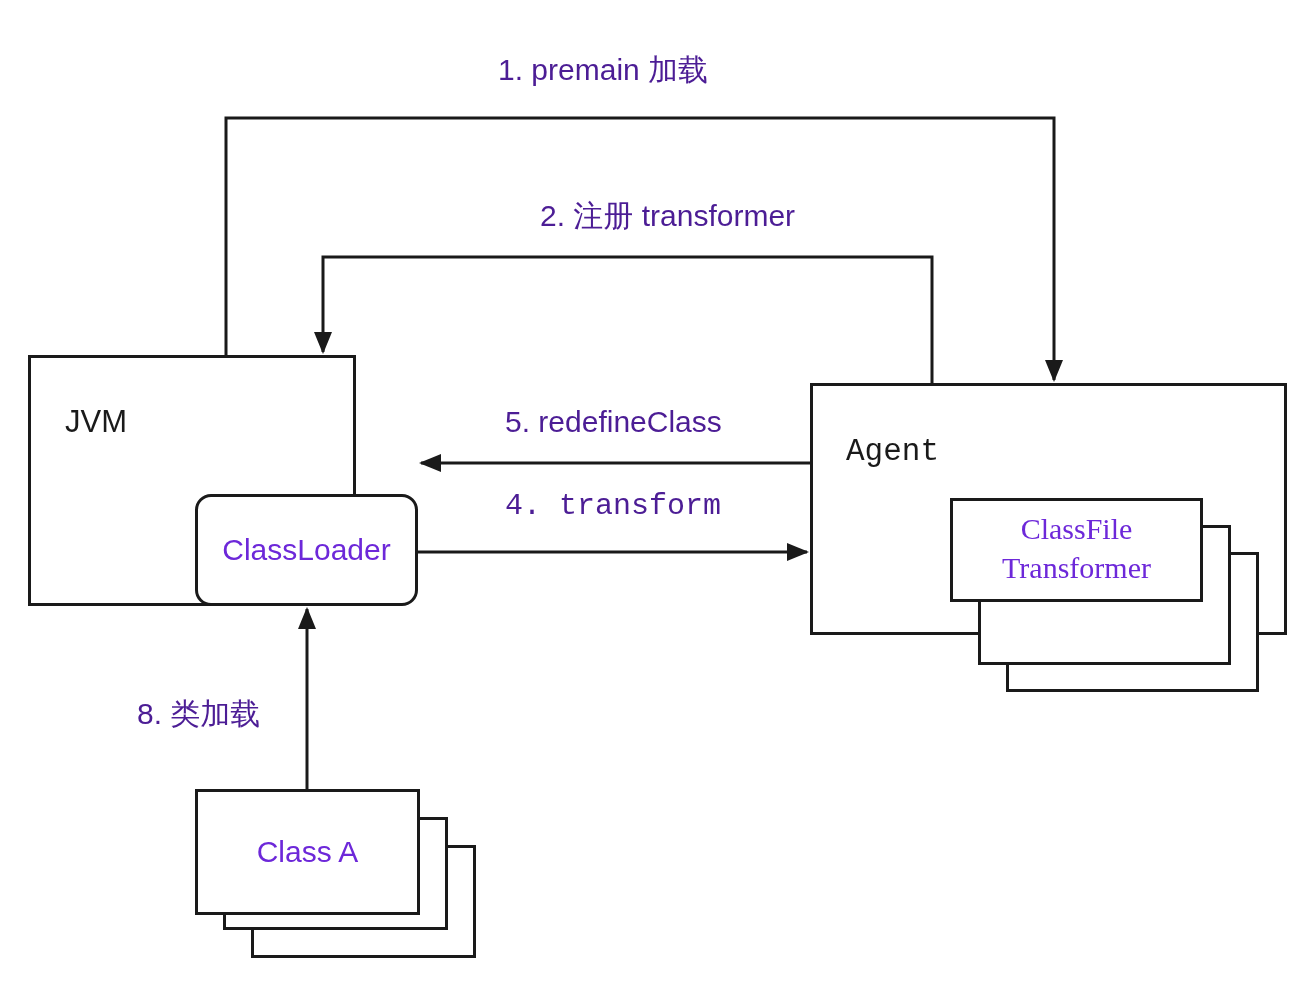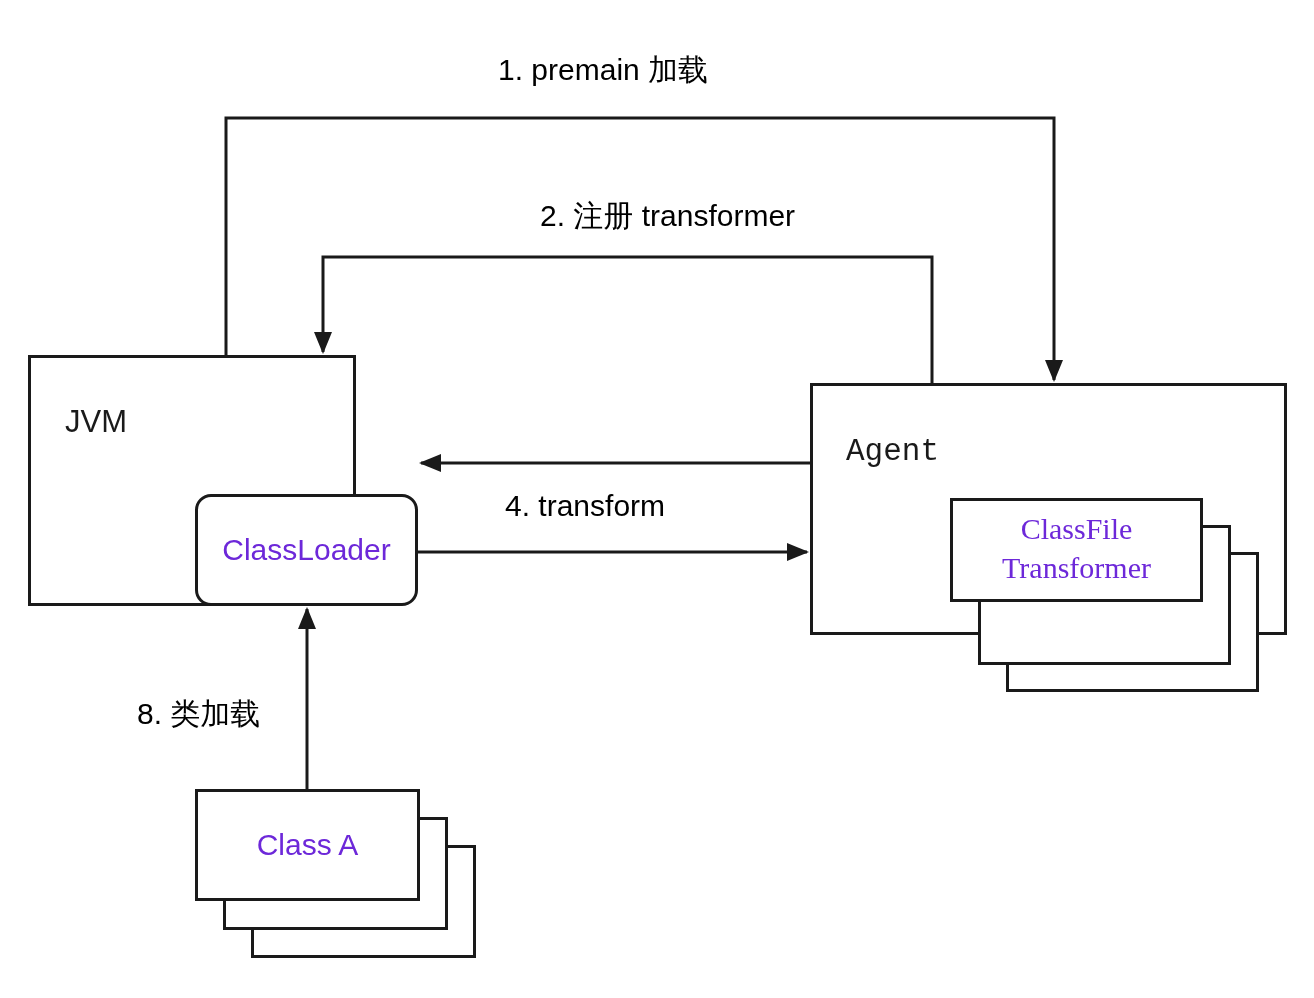--- a/index.html
+++ b/index.html
@@ -36,41 +36,41 @@
     left: 0; right: 0; top: 50%;
     transform: translateY(-52%);
     text-align: center;
     font-size: 30px;
     line-height: 39px;
     color: #6d28d9;
   }
   .edge-label {
     position: absolute;
     font-size: 30px;
-    color: #000000;
+    color: #4c1d95;
     white-space: nowrap;
   }
   
   .jvm          { left: 28px;  top: 355px; width: 328px; height: 251px; }
   .classloader  { left: 195px; top: 494px; width: 223px; height: 112px; }
   .agent        { left: 810px; top: 383px; width: 477px; height: 252px; font-family: Liberation Mono, monospace; }
   .cft-front    { left: 950px;  top: 498px; width: 253px; height: 104px; font-family: Liberation Serif, serif; }
   .cft-back1    { left: 978px;  top: 525px; width: 253px; height: 140px; }
   .cft-back2    { left: 1006px; top: 552px; width: 253px; height: 140px; }
-  .classa-front { left: 195px; top: 789px; width: 225px; height: 112px; padding-left: 28px; }
+  .classa-front { left: 195px; top: 789px; width: 225px; height: 126px; padding-left: 28px; }
   .classa-back1 { left: 223px; top: 817px; width: 225px; height: 113px; }
   .classa-back2 { left: 251px; top: 845px; width: 225px; height: 113px; }
   
   .jvm-label   { left: 34px; top: 46px; }
   .agent-label { left: 33px; top: 48px; }
   
   .lbl-premain     { left: 498px; top: 50px;  }
   .lbl-register    { left: 500px; top: 196px; margin-left: 40px; }
   .lbl-classload   { left: 137px; top: 694px; }
-  .lbl-transform   { left: 505px; top: 489px; }
+  .lbl-transform   { left: 505px; top: 489px; font-family: Liberation Mono, monospace; }
   .lbl-redefine    { left: 505px; top: 405px; }
 </style>
 </head>
 <body>
 
 <div class="canvas">
 
   <svg class="edges" viewBox="0 0 1314 998" xmlns="http://www.w3.org/2000/svg">
     <defs>
       <marker id="arrowhead" markerUnits="userSpaceOnUse" markerWidth="22" markerHeight="18" refX="20" refY="9" orient="auto">
@@ -113,14 +113,15 @@
   <div class="box classa-back2"></div>
   <div class="box classa-back1"></div>
   <div class="box classa-front">
     <span class="center-label">Class A</span>
   </div>
 
   <div class="edge-label lbl-premain">1. premain 加载</div>
   <div class="edge-label lbl-register">2. 注册 transformer</div>
   <div class="edge-label lbl-classload">8. 类加载</div>
   <div class="edge-label lbl-transform">4. transform</div>
+  <div class="edge-label lbl-redefine">5. redefineClass</div>
 
 </div>
 
 </body></html>

